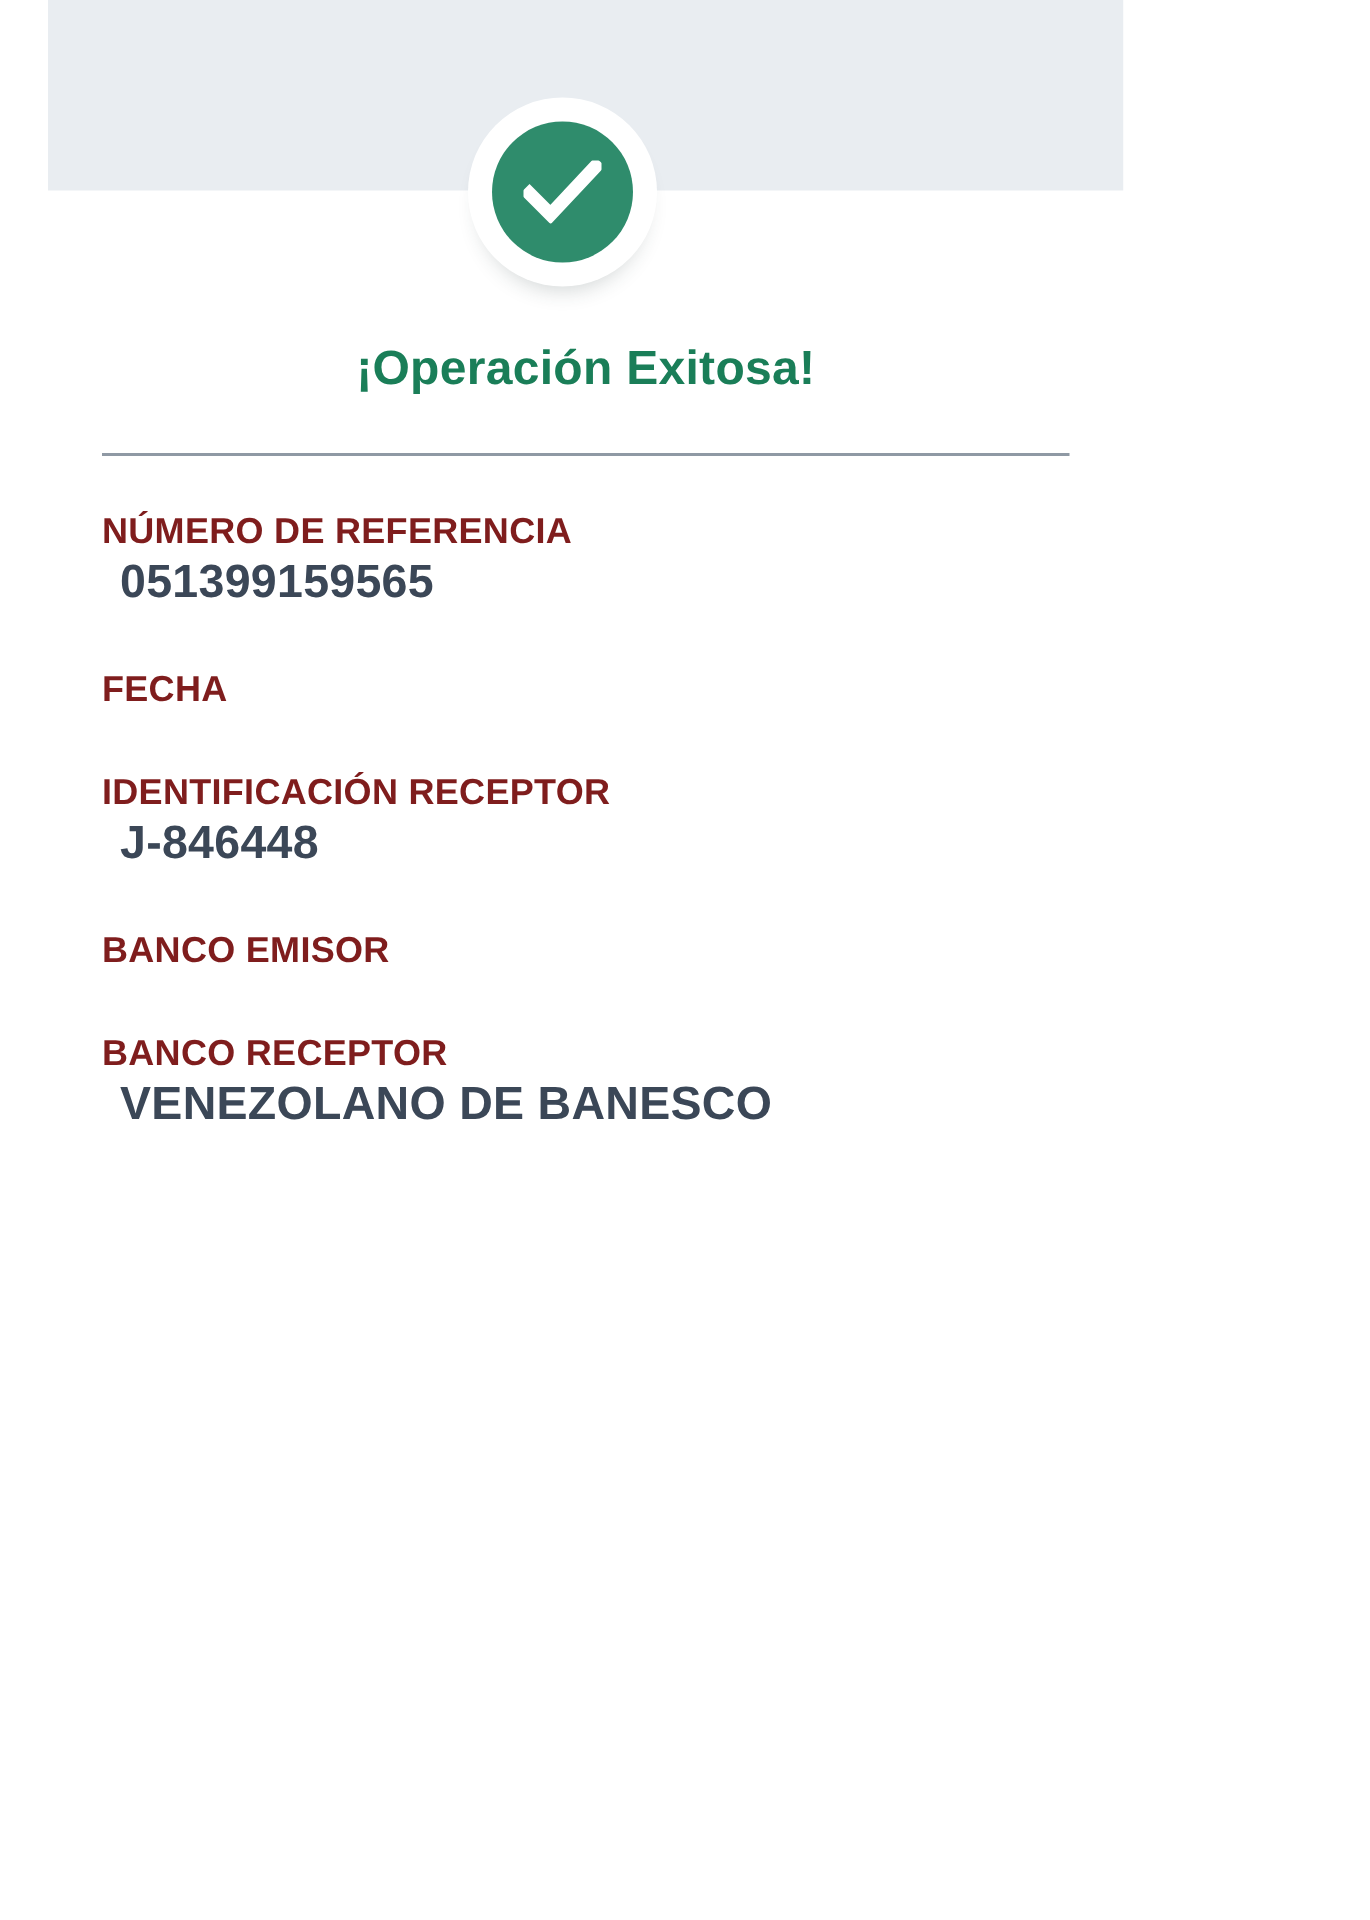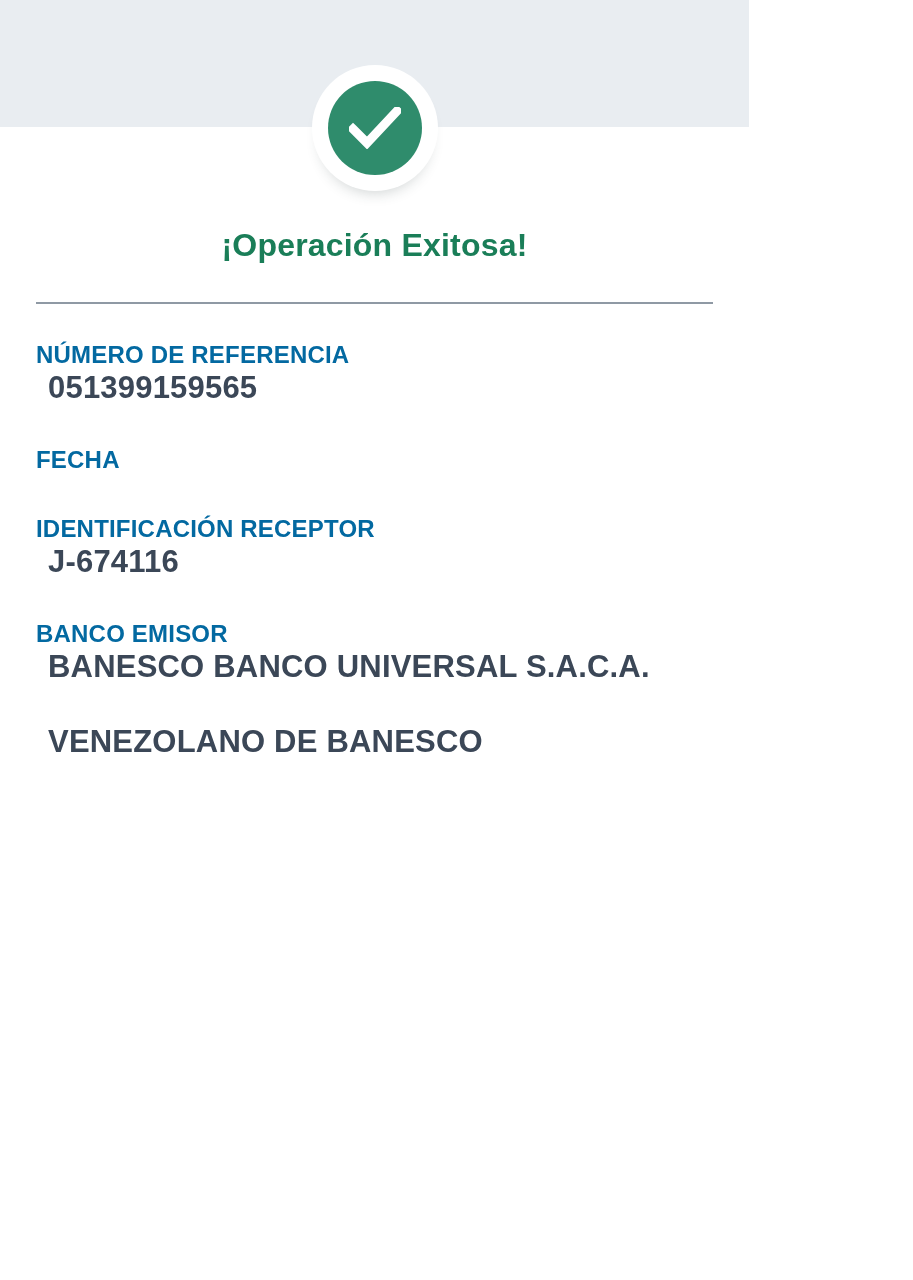--- a/index.html
+++ b/index.html
@@ -7,20 +7,21 @@
     width: 913px;
     background: #ffffff;
     font-family: "Liberation Sans", "DejaVu Sans", sans-serif;
   }
   .screen {
     position: relative;
     width: 749px;
     height: 1280px;
     background: #ffffff;
     overflow: hidden;
+    padding-left: 32px;
   }
   .header-band {
     width: 100%;
     height: 127px;
     background: #e9edf1;
   }
   .badge {
     position: absolute;
     top: 65px;
     left: 50%;
@@ -59,21 +60,21 @@
     margin: 37px 36px 0 36px;
   }
   .fields {
     padding: 36px 36px 0 36px;
   }
   .field { margin-bottom: 39px; }
   .field-label {
     font-size: 24px;
     line-height: 30px;
     font-weight: 600;
-    color: #0369a1;
+    color: #7f1d1d;
     letter-spacing: 0.2px;
   }
   .field-value {
     font-size: 31px;
     line-height: 36px;
     font-weight: 700;
     color: #3b4757;
     letter-spacing: 0.2px;
     margin-left: 12px;
   }
@@ -107,28 +108,28 @@
     </div>
 
     <div class="field">
       <div class="field-label">FECHA</div>
     </div>
 
 
 
     <div class="field">
       <div class="field-label">IDENTIFICACIÓN RECEPTOR</div>
-      <div class="field-value">J-674116</div>
+      <div class="field-value">J-846448</div>
     </div>
 
     <div class="field">
       <div class="field-label">BANCO EMISOR</div>
-      <div class="field-value">BANESCO BANCO UNIVERSAL S.A.C.A.</div>
     </div>
 
     <div class="field">
+      <div class="field-label">BANCO RECEPTOR</div>
       <div class="field-value">VENEZOLANO DE BANESCO</div>
     </div>
 
 
 
   </div>
 </div>
 
 </body></html>

